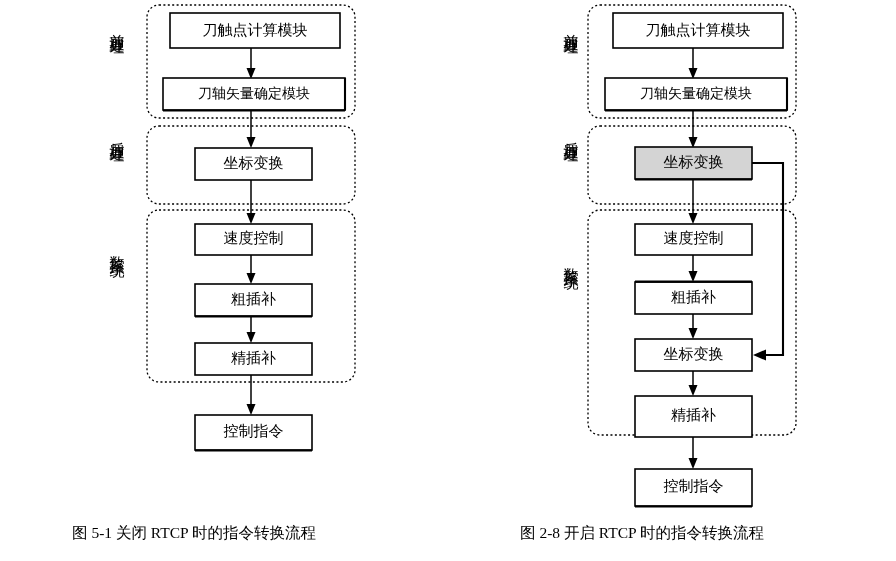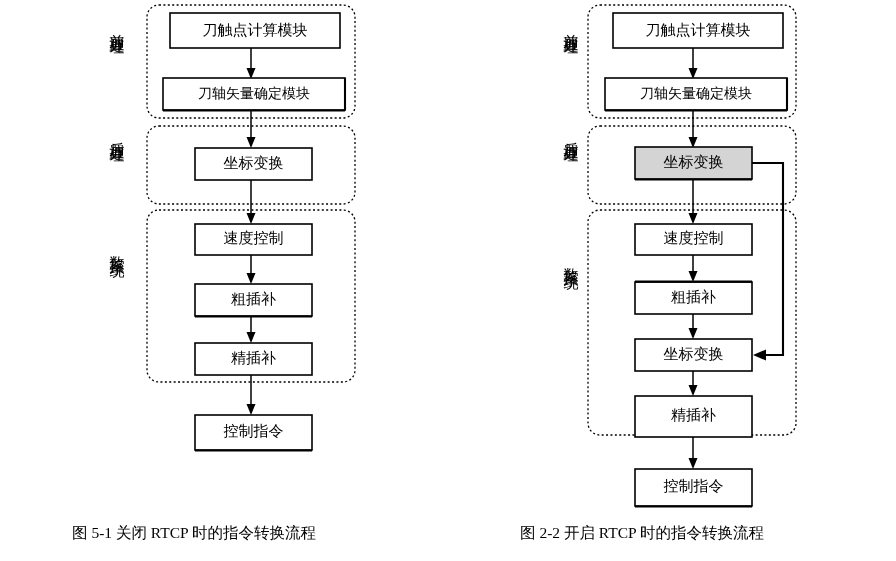--- a/index.html
+++ b/index.html
@@ -249,13 +249,13 @@
       <rect class="node-rect" x="635" y="469" width="117" height="37"></rect>
       <path class="conn-thick" d="M635,506.5 L752,506.5"></path>
       <text class="node-label" x="693.5" y="488">控制指令</text>
     </g>
   </g>
 
 </svg>
 </div>
 
 <div class="caption" id="caption-left">图 5-1  关闭 RTCP 时的指令转换流程</div>
-<div class="caption" id="caption-right">图 2-2  开启 RTCP 时的指令转换流程</div>
+<div class="caption" id="caption-right">图 2-8  开启 RTCP 时的指令转换流程</div>
 
 </body></html>

